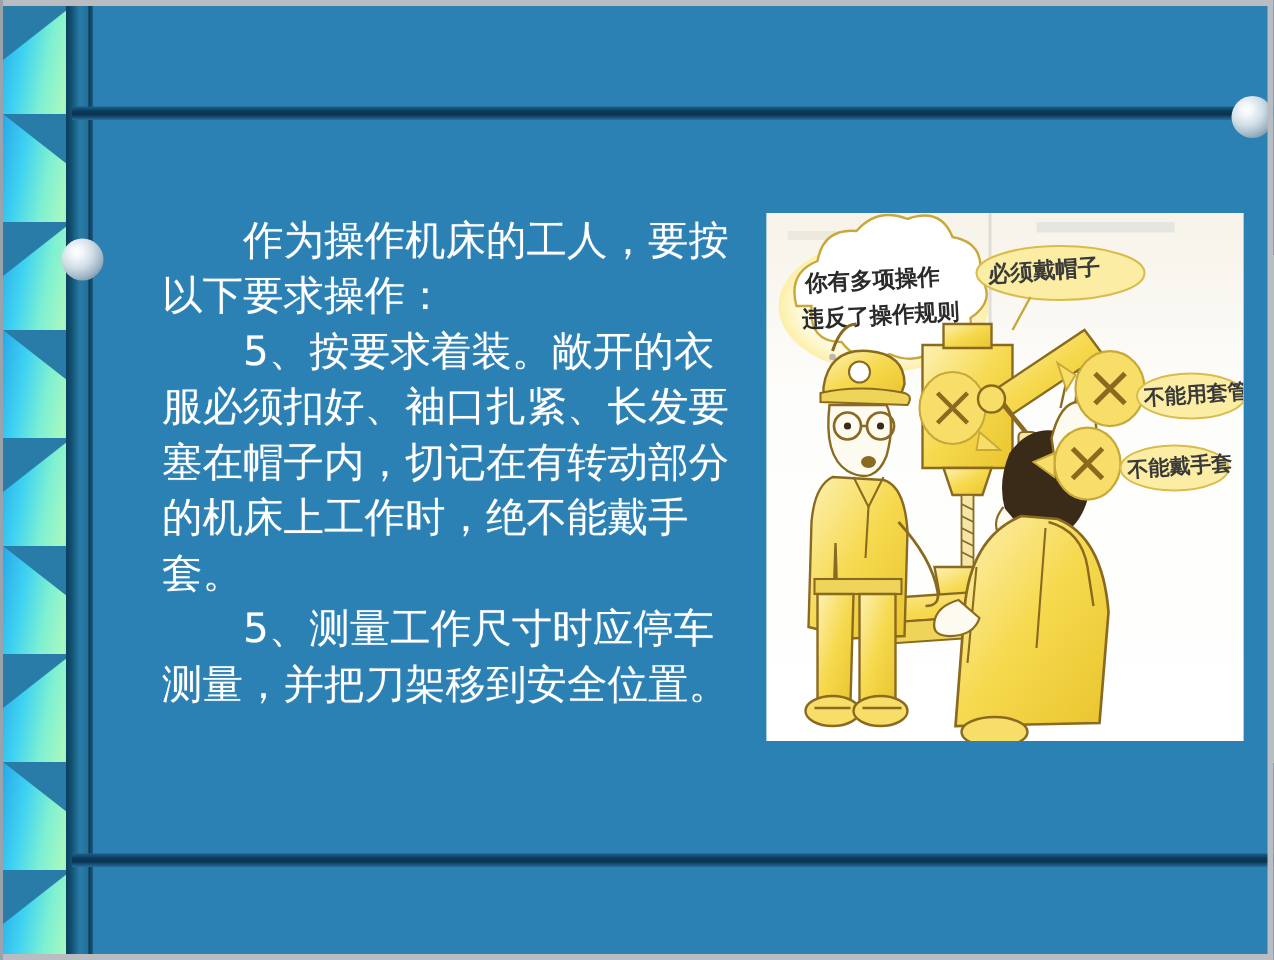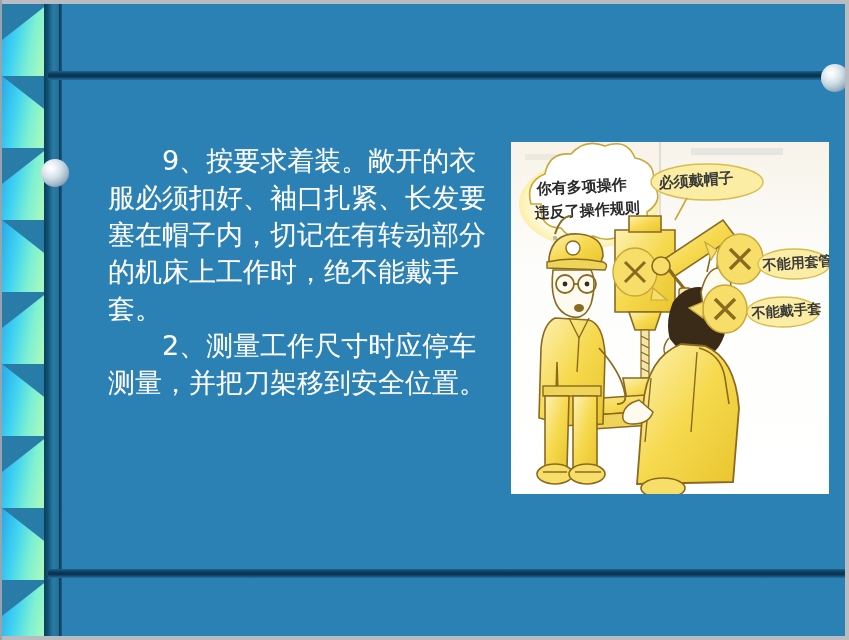--- a/index.html
+++ b/index.html
@@ -175,22 +175,23 @@
   <div class="ribbon-shadow"></div>
   <div class="ribbon-edge-line"></div>
 
   <div class="hbar top"></div>
   <div class="hbar bottom"></div>
 
   <div class="sphere left"></div>
   <div class="sphere right"></div>
 
   <div class="text-block">
-    <p>9、按要求着装。敞开的衣服必须扣好、袖口扎紧、长发要塞在帽子内，切记在有转动部分的机床上工作时，绝不能戴手套。</p>
-    <p>2、测量工作尺寸时应停车测量，并把刀架移到安全位置。</p>
+    <p>作为操作机床的工人，要按以下要求操作：</p>
+    <p>5、按要求着装。敞开的衣服必须扣好、袖口扎紧、长发要塞在帽子内，切记在有转动部分的机床上工作时，绝不能戴手套。</p>
+    <p>5、测量工作尺寸时应停车测量，并把刀架移到安全位置。</p>
   </div>
 
   <div class="picture">
     <div class="bg-ghost"></div>
     <svg width="318" height="352" viewBox="0 0 318 352">
       <defs>
         <linearGradient id="ybody" x1="0" y1="0" x2="1" y2="1">
           <stop offset="0" stop-color="#fdf1b4"></stop>
           <stop offset="0.5" stop-color="#f6d94e"></stop>
           <stop offset="1" stop-color="#e9c52e"></stop>

